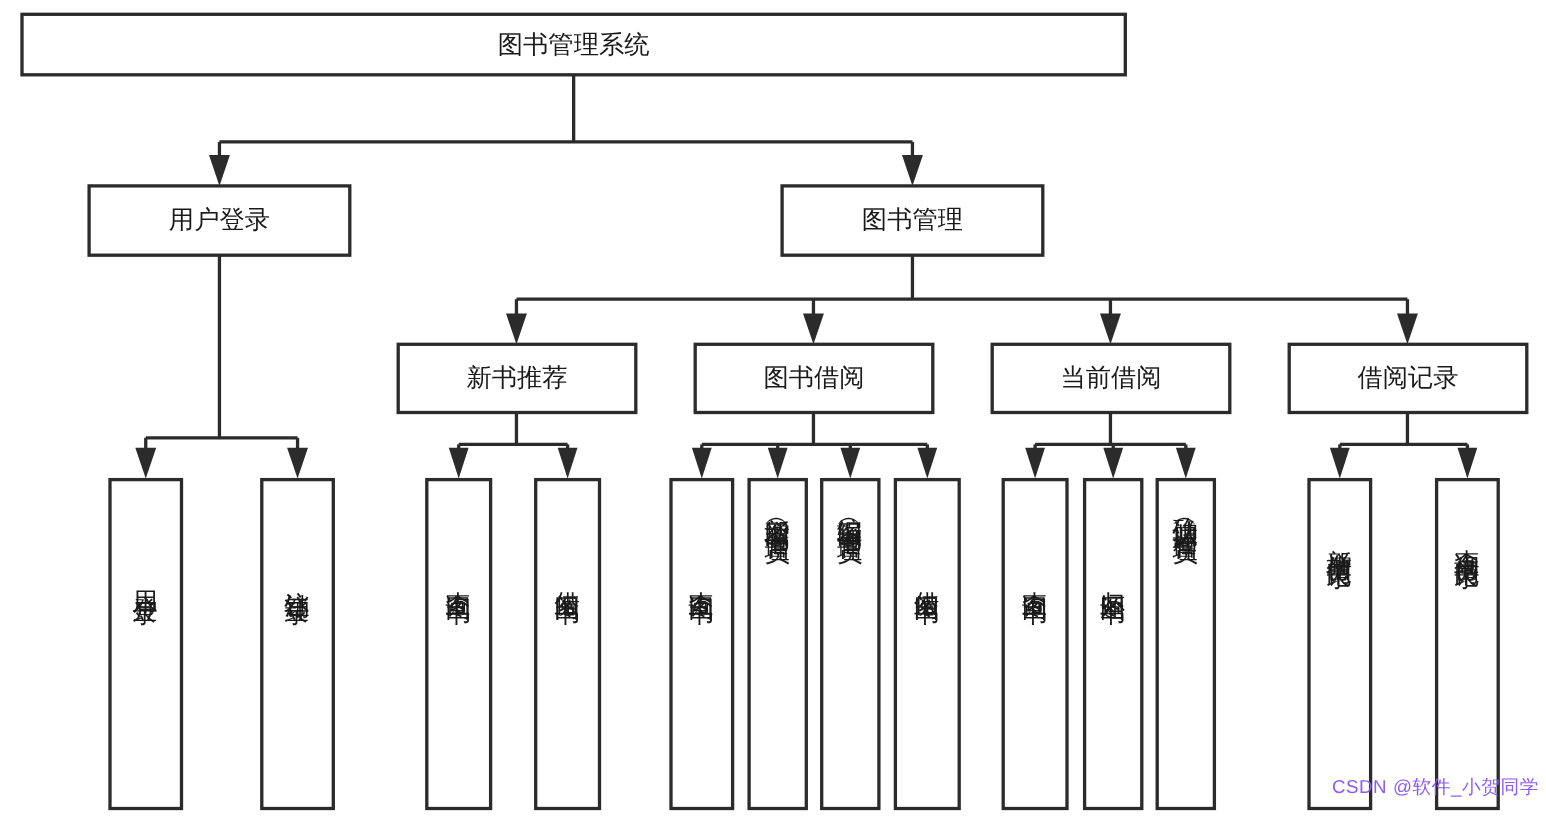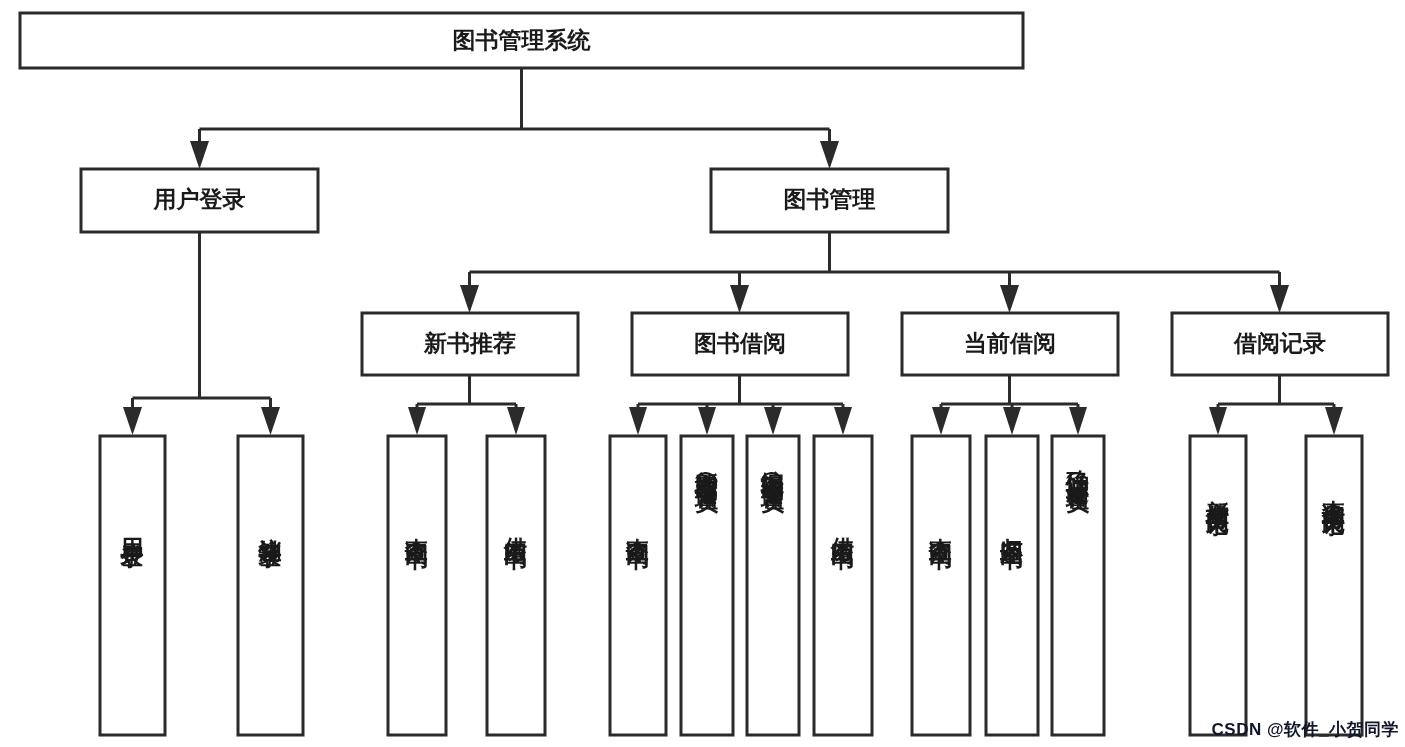--- a/index.html
+++ b/index.html
@@ -12,21 +12,20 @@
     height: 747px;
     font-family: "Liberation Sans", "DejaVu Sans", sans-serif;
     overflow: hidden;
     position: relative;
   }
   #diagram-root {
     position: absolute;
     left: 0; top: 0;
     width: 1405px;
     height: 747px;
-    font-weight: bold;
   }
   svg.diagram {
     display: block;
     width: 1405px;
     height: 747px;
   }
   .node-rect {
     fill: #ffffff;
     stroke: #2b2b2b;
     stroke-width: 3;
@@ -54,24 +53,24 @@
     fill: none;
     stroke-linecap: butt;
   }
   .arrow-head {
     fill: #2b2b2b;
     stroke: none;
   }
   .watermark {
     position: absolute;
     right: 6px;
-    bottom: 6px;
+    bottom: 20px;
     font-family: "Liberation Sans", "DejaVu Sans", sans-serif;
     font-size: 17px;
-    color: #0f172a;
+    color: #8b5cf6;
     letter-spacing: 0.5px;
     pointer-events: none;
     user-select: none;
   }
 </style>
 </head>
 <body>
 
 <div id="diagram-root">
   <svg class="diagram" viewBox="0 0 1405 747" xmlns="http://www.w3.org/2000/svg">

